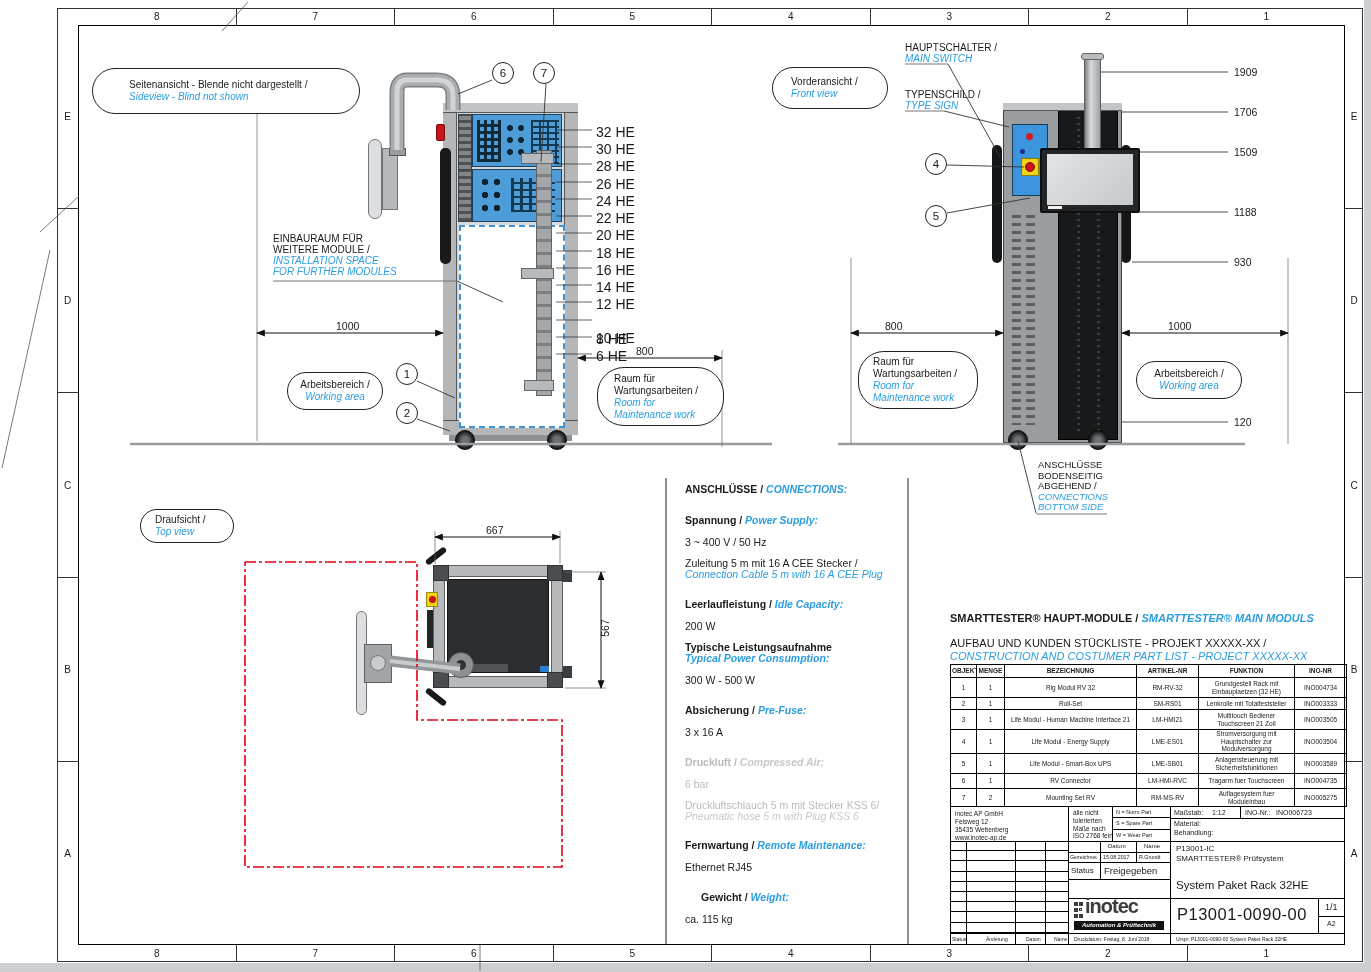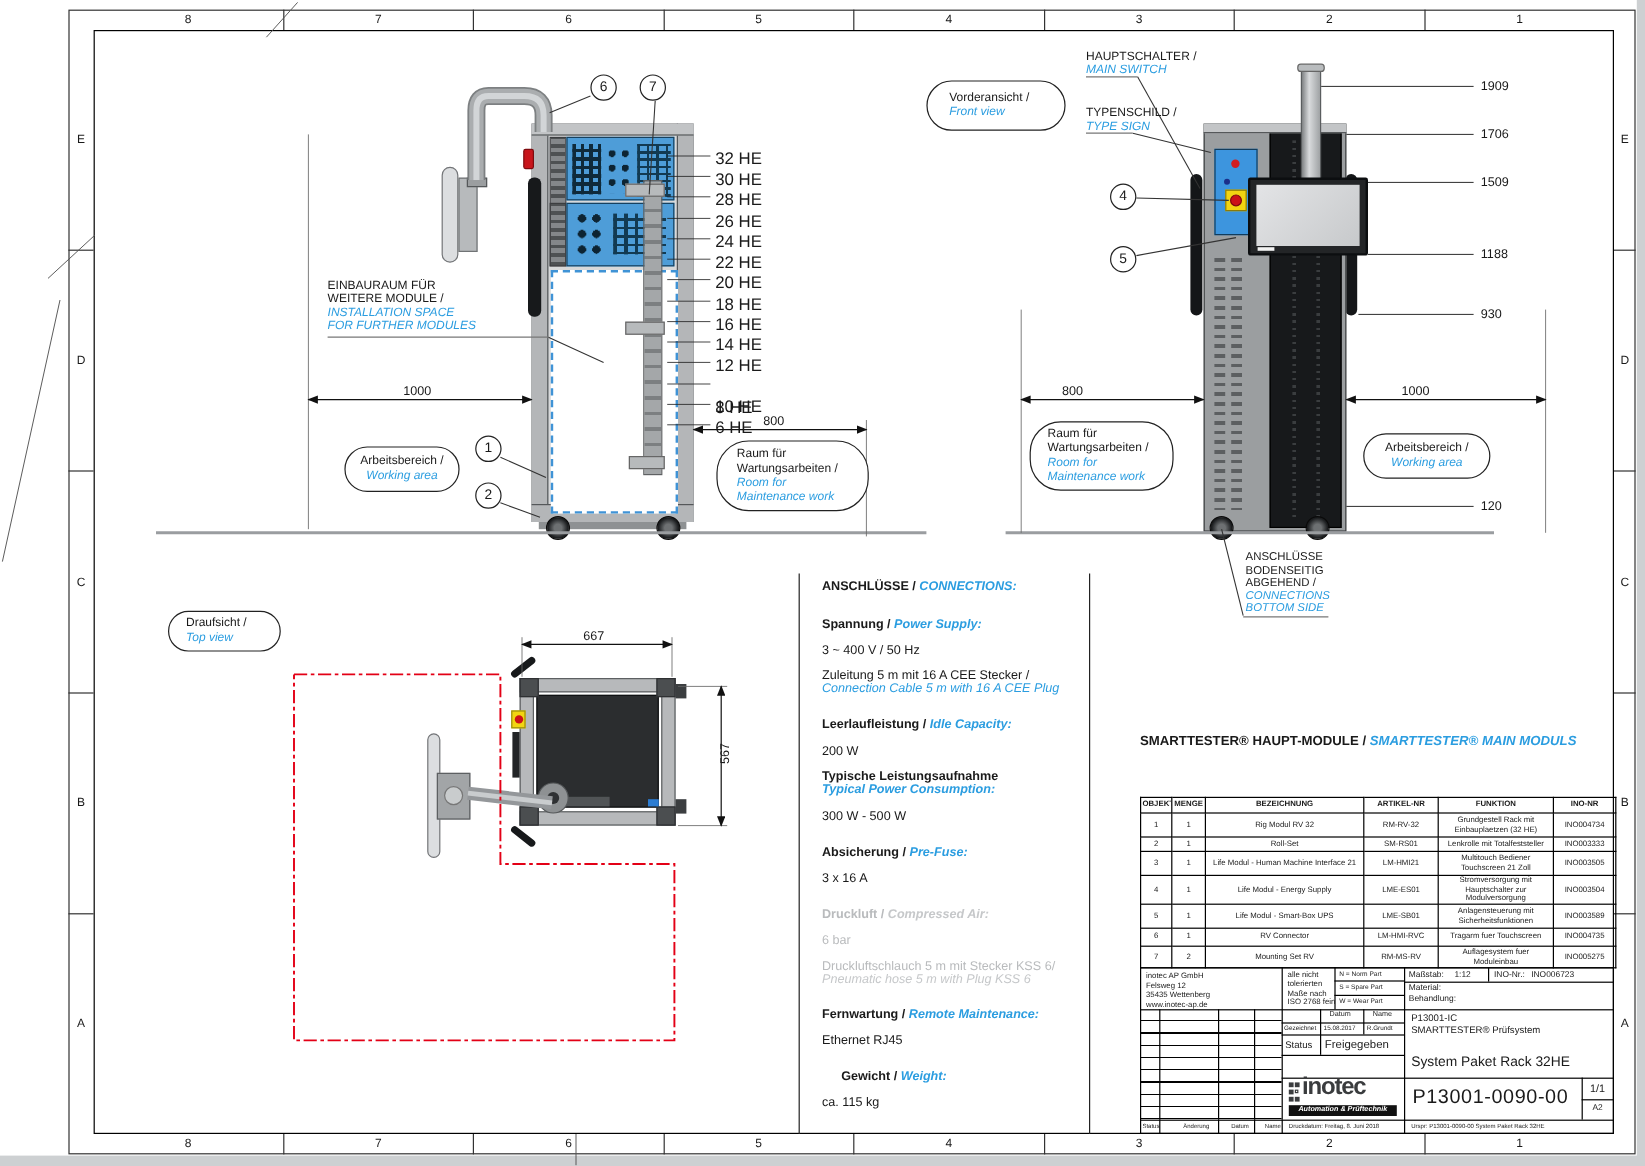--- a/index.html
+++ b/index.html
@@ -251,20 +251,24 @@
     <g stroke="#777" stroke-width="1">
       <line x1="905" y1="64" x2="948" y2="64"></line>
       <line x1="905" y1="111" x2="944" y2="111"></line>
       <line x1="273" y1="281" x2="457" y2="281"></line>
       <line x1="1036" y1="514" x2="1107" y2="514"></line>
     </g>
 
     <polyline points="245,562 417,562 417,720 562,720 562,867 245,867 245,562" fill="none" stroke="#e30016" stroke-width="1.6" stroke-dasharray="11 3 3 3"></polyline>
   </svg>
 
+  <div class="bubble lbl" style="left:92px;top:68px;width:268px;height:46px;border-radius:23px;padding-left:36px;">
+    <span>Seitenansicht - Blende nicht dargestellt /</span>
+    <span class="blue">Sideview - Blind not shown</span>
+  </div>
   <div class="callout" style="left:492px;top:62px;">6</div>
   <div class="callout" style="left:533px;top:62px;">7</div>
   <div class="callout" style="left:396px;top:363px;">1</div>
   <div class="callout" style="left:396px;top:402px;">2</div>
   <div class="abs lbl t10 pre" style="left:273px;top:233px;">EINBAURAUM FÜR
 WEITERE MODULE /</div>
   <div class="abs lbl t10 pre blue" style="left:273px;top:255px;">INSTALLATION SPACE
 FOR FURTHER MODULES</div>
   <div class="dim" style="left:336px;top:320px;">1000</div>
   <div class="dim" style="left:636px;top:345px;">800</div>
@@ -371,20 +375,24 @@
   </div>
   <div class="abs lbl t105" style="left:685px;top:861px;">Ethernet RJ45</div>
   <div class="abs lbl t105 bold" style="left:701px;top:891px;">
     <span>Gewicht / </span><span class="blue">Weight:</span>
   </div>
   <div class="abs lbl t105" style="left:685px;top:913px;text-align:right;">ca. 115 kg</div>
 
   <div class="abs lbl" style="left:950px;top:612px;font-size:11px;font-weight:bold;">
     <span>SMARTTESTER® HAUPT-MODULE / </span><span class="blue">SMARTTESTER® MAIN MODULS</span>
   </div>
+  <div class="abs lbl" style="left:950px;top:637px;font-size:11px;line-height:12.5px;">
+    <div>AUFBAU UND KUNDEN STÜCKLISTE - PROJEKT XXXXX-XX /</div>
+    <div class="blue">CONSTRUCTION AND COSTUMER PART LIST - PROJECT XXXXX-XX</div>
+  </div>
   <table class="parts">
     <colgroup>
         <col style="width:26px">
         <col style="width:28px">
         <col style="width:132px">
         <col style="width:62px">
         <col style="width:96px">
         <col style="width:52px">
       </colgroup>
     <tbody>

